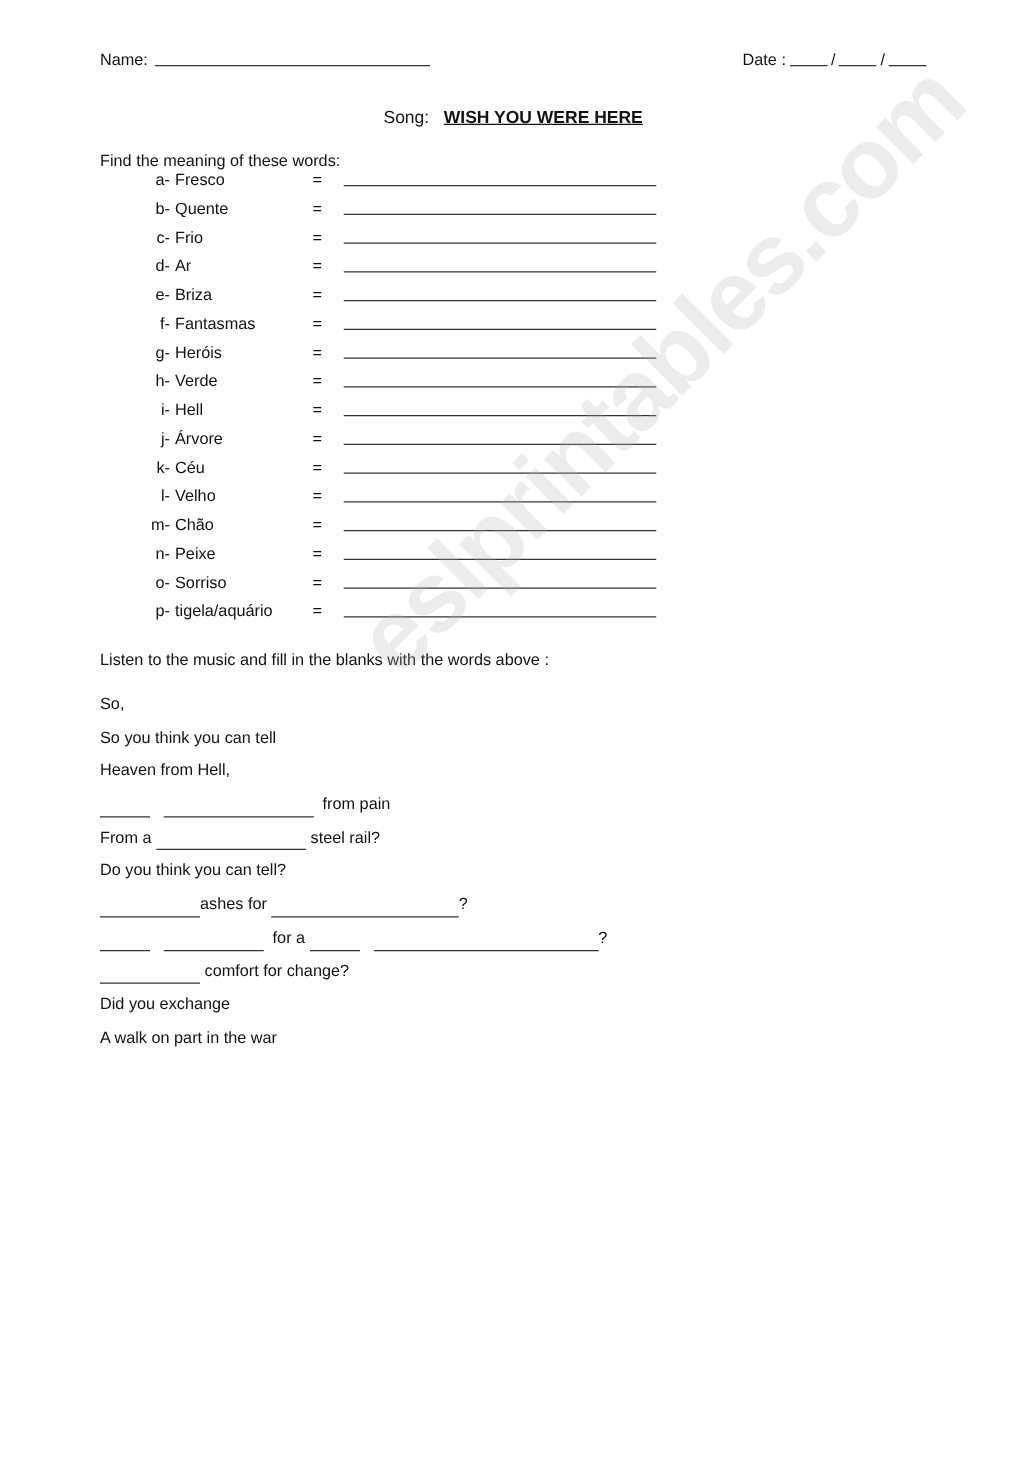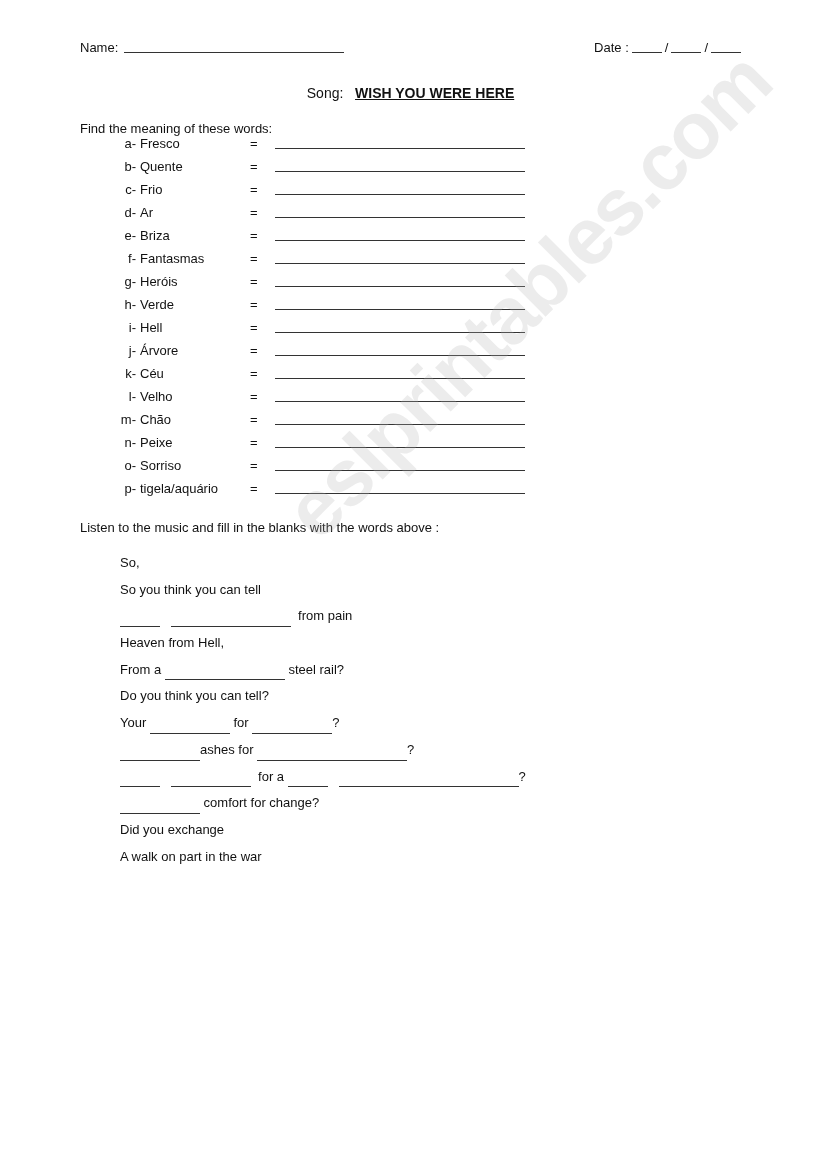--- a/index.html
+++ b/index.html
@@ -125,21 +125,20 @@
     }
 
     .listen-instruction {
       font-size: 13px;
       margin-bottom: 16px;
     }
 
     .lyrics-section {
       font-size: 13px;
       line-height: 1.9;
-      margin-left: 40px;
     }
 
     .lyrics-line {
       margin-bottom: 2px;
     }
 
     .blank {
       display: inline-block;
       border-bottom: 1px solid #333;
       min-width: 60px;
@@ -292,35 +291,32 @@
     <span class="vocab-equals">=</span>
     <span class="vocab-line"></span>
   </div>
 </div>
 
 <div class="listen-instruction">Listen to the music and fill in the  blanks with the words above :</div>
 
 <div class="lyrics-section">
   <div class="lyrics-line">So,</div>
   <div class="lyrics-line">So you think you can tell</div>
+  <div class="lyrics-line">Heaven from Hell,</div>
   <div class="lyrics-line">
     <span class="blank blank-sm"></span>
     &nbsp;
     <span class="blank blank-lg"></span>
     &nbsp;from pain
   </div>
-  <div class="lyrics-line">Heaven from Hell,</div>
   <div class="lyrics-line">
     From a <span class="blank blank-lg"></span> steel rail?
   </div>
   <div class="lyrics-line">Do you think you can tell?</div>
 
-  <div class="lyrics-line">
-    Your <span class="blank blank-md"></span> for <span class="blank blank-md"></span>?
-  </div>
   <div class="lyrics-line">
     <span class="blank blank-md"></span>ashes for <span class="blank blank-xl"></span>?
   </div>
   <div class="lyrics-line">
     <span class="blank blank-sm"></span>
     &nbsp;
     <span class="blank blank-md"></span>
     &nbsp;for a
     <span class="blank blank-sm"></span>
     &nbsp;

